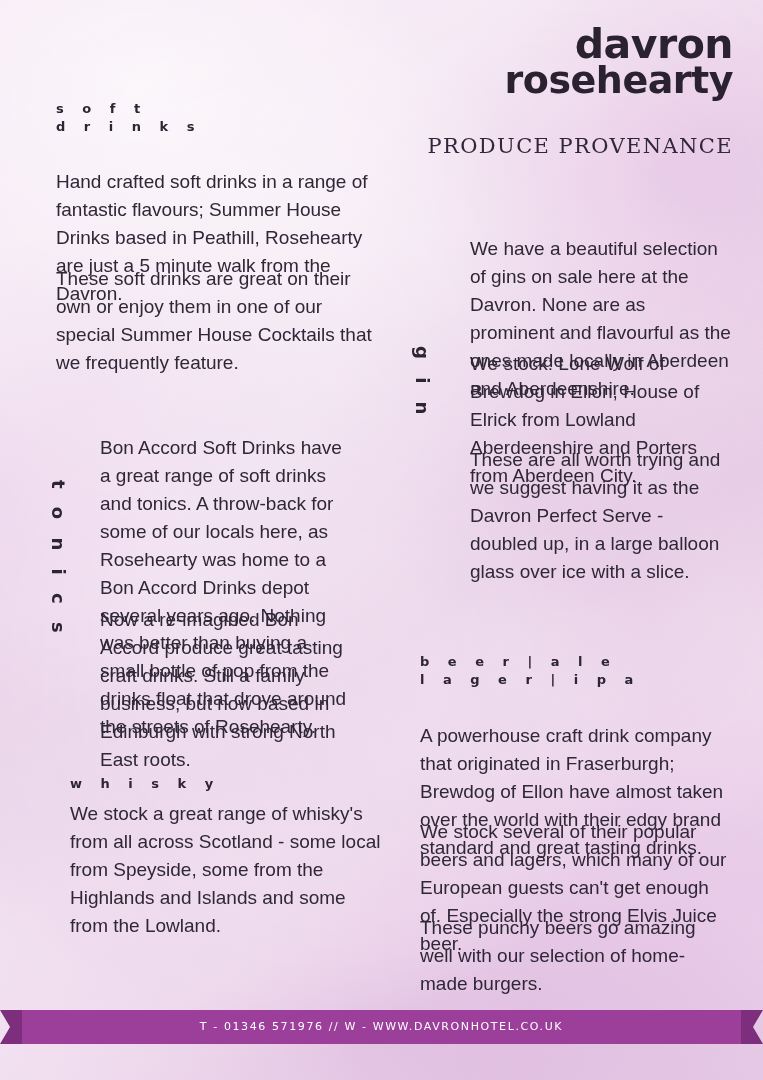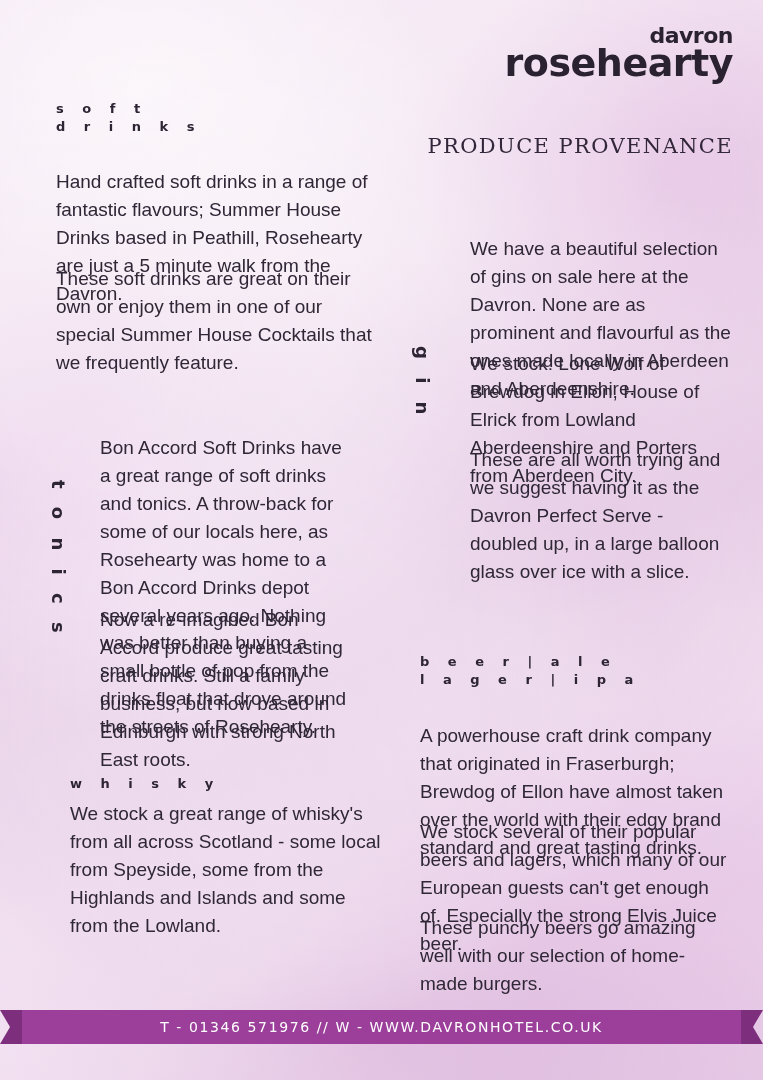--- a/index.html
+++ b/index.html
@@ -57,21 +57,21 @@
     top: 26px;
     text-align: right;
     line-height: 0.9;
   }
   #brand .line {
     font-family: "DejaVu Sans", sans-serif;
     font-weight: bold;
     color: #2a2230;
     letter-spacing: -0.5px;
   }
-  #brand .l1 { font-size: 22px; }
+  #brand .l1 { font-size: 41px; }
   #brand .l2 { font-size: 38px; }
 
   #produce-heading {
     position: absolute;
     right: 30px;
     top: 134px;
     font-family: "DejaVu Serif", serif;
     font-size: 21px;
     letter-spacing: 1.4px;
     color: #32273a;
@@ -136,21 +136,21 @@
   #footer .tail-l { left: 0; clip-path: polygon(0 0, 100% 0, 100% 100%, 0 100%, 10px 50%); }
   #footer .tail-r { right: 0; clip-path: polygon(0 0, 100% 0, calc(100% - 10px) 50%, 100% 100%, 0 100%); }
   #footer .ftext {
     position: absolute;
     left: 0; right: 0; top: 0;
     height: 34px;
     line-height: 34px;
     text-align: center;
     color: #ffffff;
     font-family: "DejaVu Sans", sans-serif;
-    font-size: 14px;
+    font-size: 11px;
     letter-spacing: 1.6px;
   }
 </style>
 </head>
 <body>
 
 <div id="page">
   <div class="content">
 
     <div id="brand">

